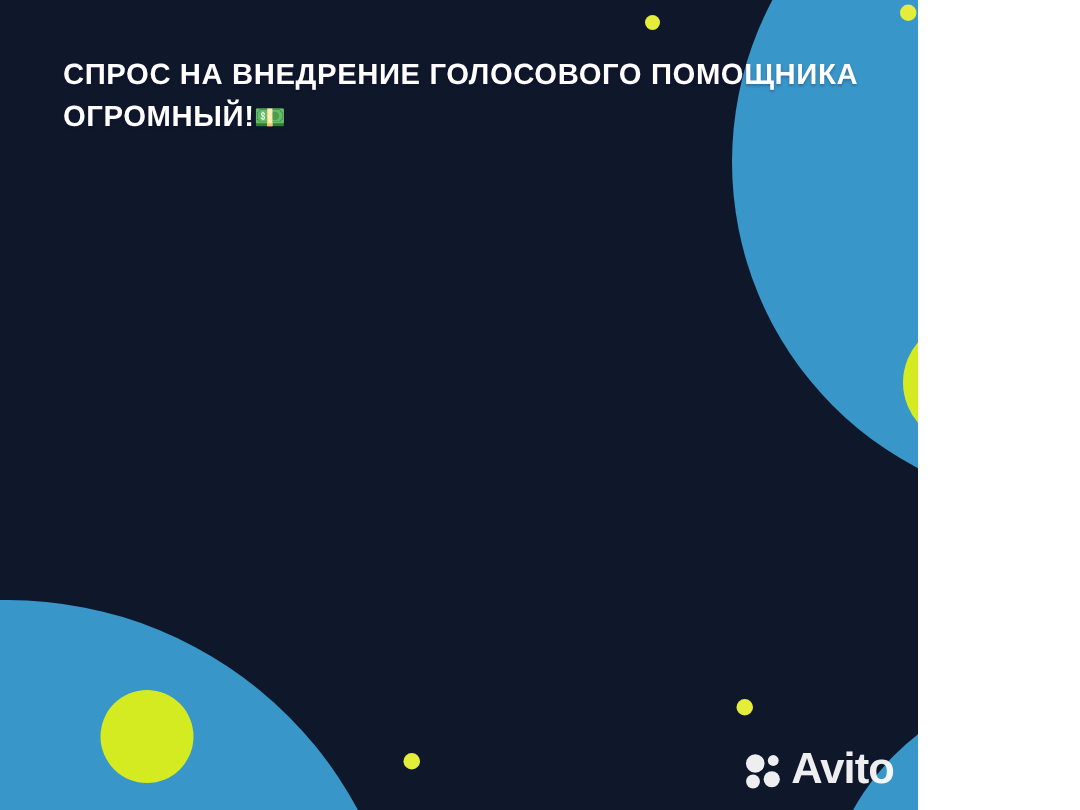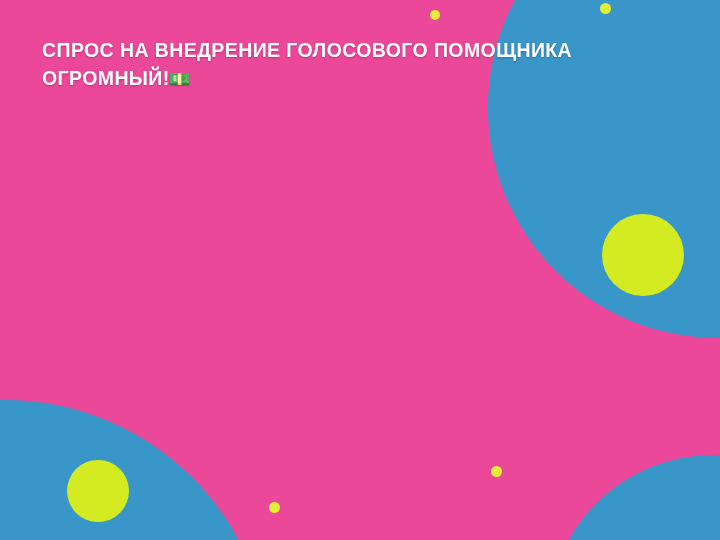--- a/index.html
+++ b/index.html
@@ -2,24 +2,24 @@
 <html><head>
 <meta charset="utf-8">
 <style>
   html, body {
     margin: 0;
     padding: 0;
     background: #ffffff;
   }
   #poster {
     position: relative;
-    width: 720px;
+    width: 612px;
     height: 540px;
     overflow: hidden;
-    background: #ec4899;
+    background: #0f172a;
     font-family: "Liberation Sans", sans-serif;
   }
   .shape {
     position: absolute;
     border-radius: 50%;
     pointer-events: none;
   }
   
   #blob-top-right {
     width: 460px;
@@ -137,14 +137,23 @@
 
   <div id="copy">
 
     <p class="para" id="para-headline"><span>СПРОС НА ВНЕДРЕНИЕ ГОЛОСОВОГО ПОМОЩНИКА ОГРОМНЫЙ!</span><span class="emoji">💵</span></p>
 
 
 
 
   </div>
 
+  <div id="avito-watermark">
+    <svg id="avito-dots" width="28" height="26" viewBox="0 0 28 26">
+      <circle cx="8.5" cy="8" r="6.2" fill="#ffffff"></circle>
+      <circle cx="20.5" cy="6" r="3.6" fill="#ffffff"></circle>
+      <circle cx="7" cy="20" r="4.6" fill="#ffffff"></circle>
+      <circle cx="19.5" cy="18.5" r="5.4" fill="#ffffff"></circle>
+    </svg>
+    <span id="avito-wordmark">Avito</span>
+  </div>
 
 </div>
 
 </body></html>

